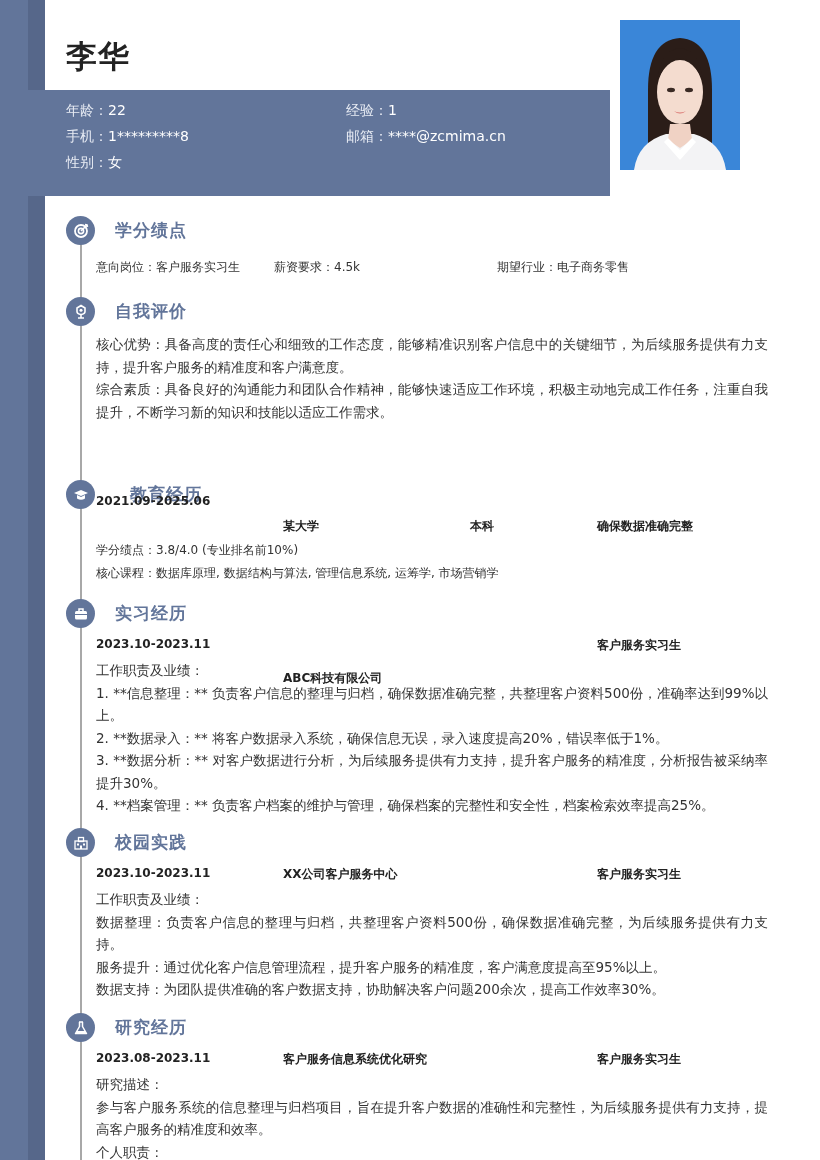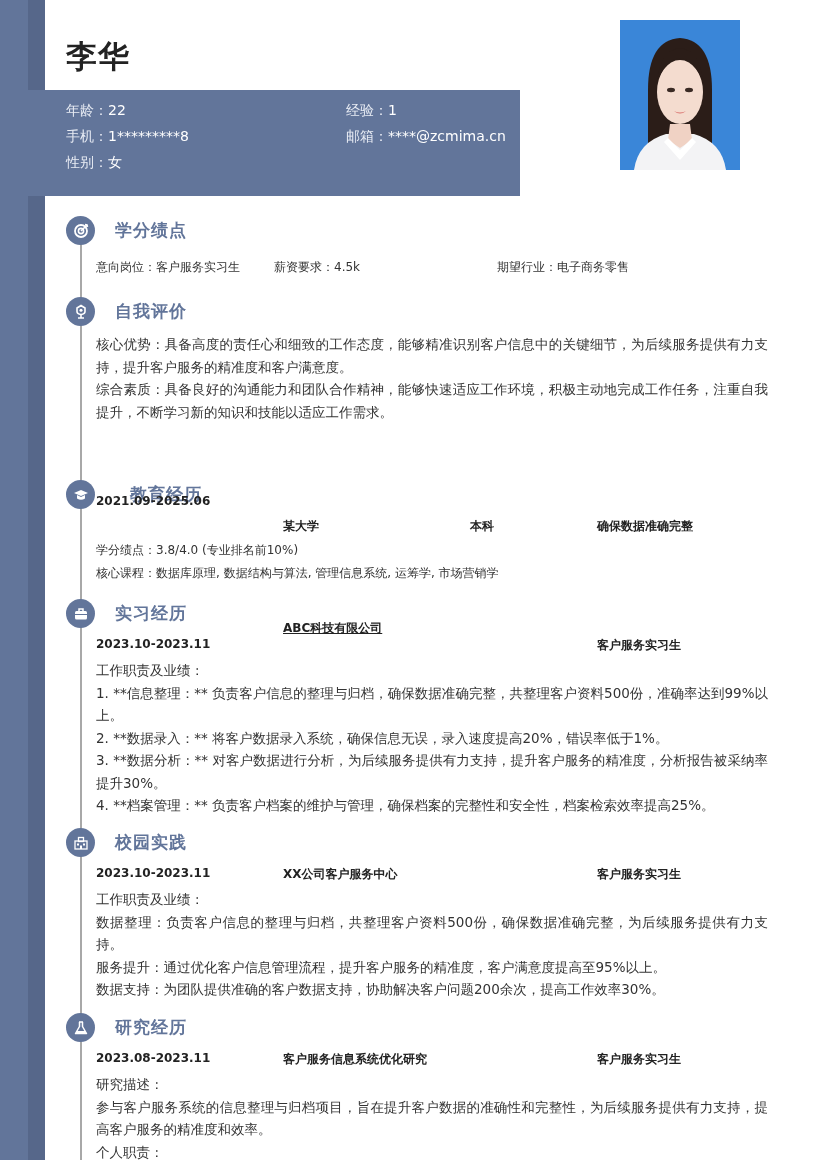--- a/index.html
+++ b/index.html
@@ -9,21 +9,21 @@
     font-family:"DejaVu Sans","Liberation Sans",sans-serif;
     color:#333;
   }
   .strip-outer { position:absolute; left:0; top:0; width:28px; height:1160px; background:#62759a; }
   .strip-inner { position:absolute; left:28px; width:17px; background:#56678a; }
   .strip-inner.top { top:0; height:90px; }
   .strip-inner.bottom { top:196px; height:964px; }
 
   .name { position:absolute; left:66px; top:36px; font-size:31px; font-weight:bold; color:#222; letter-spacing:1px; }
 
-  .info-band { position:absolute; left:0; top:90px; width:520px; height:106px; background:#62759a; }
+  .info-band { position:absolute; left:0; top:90px; width:610px; height:106px; background:#62759a; }
   .info-item { position:absolute; font-size:14px; color:#ffffff; white-space:nowrap; }
   .info-item .lbl { color:#e8ecf4; }
 
   .photo { position:absolute; left:620px; top:20px; width:120px; height:150px; background:#3a86d8; overflow:hidden; }
 
   .timeline-line { position:absolute; left:80px; top:228px; width:2px; height:932px; background:#a8a8a8; }
 
   .sec-icon { position:absolute; left:66px; width:29px; height:29px; border-radius:50%; background:#62759a;
               display:flex; align-items:center; justify-content:center; }
   .sec-title { position:absolute; left:115px; font-size:17px; font-weight:bold; color:#62759a; letter-spacing:1px; }
@@ -117,21 +117,21 @@
 
 <div class="sec-icon" style="top:599px;">
   <svg width="16" height="16" viewBox="0 0 16 16">
       <rect x="2" y="5" width="12" height="8.5" rx="1.5" fill="#fff"></rect>
       <path d="M6 5 L6 3 L10 3 L10 5" stroke="#fff" stroke-width="1.5" fill="none"></path>
       <path d="M2 8.5 L14 8.5" stroke="#62759a" stroke-width="1"></path>
     </svg>
 </div>
 <div class="sec-title" style="top:602px;">实习经历</div>
 <div class="txt bold" style="top:637px;">2023.10-2023.11</div>
-<div class="txt bold" style="left:283px;top:620px;text-decoration:underline;">ABC科技有限公司</div>
+<div class="txt bold" style="left:283px;top:670px;">ABC科技有限公司</div>
 <div class="txt bold" style="left:597px;top:637px;">客户服务实习生</div>
 <div class="para" style="top:659px;">
   <div>工作职责及业绩：</div>
   <div style="word-break:break-all;">1. **信息整理：** 负责客户信息的整理与归档，确保数据准确完整，共整理客户资料500份，准确率达到99%以上。</div>
   <div>2. **数据录入：** 将客户数据录入系统，确保信息无误，录入速度提高20%，错误率低于1%。</div>
   <div>3. **数据分析：** 对客户数据进行分析，为后续服务提供有力支持，提升客户服务的精准度，分析报告被采纳率提升30%。</div>
   <div>4. **档案管理：** 负责客户档案的维护与管理，确保档案的完整性和安全性，档案检索效率提高25%。</div>
 </div>
 
 <div class="sec-icon" style="top:828px;">

